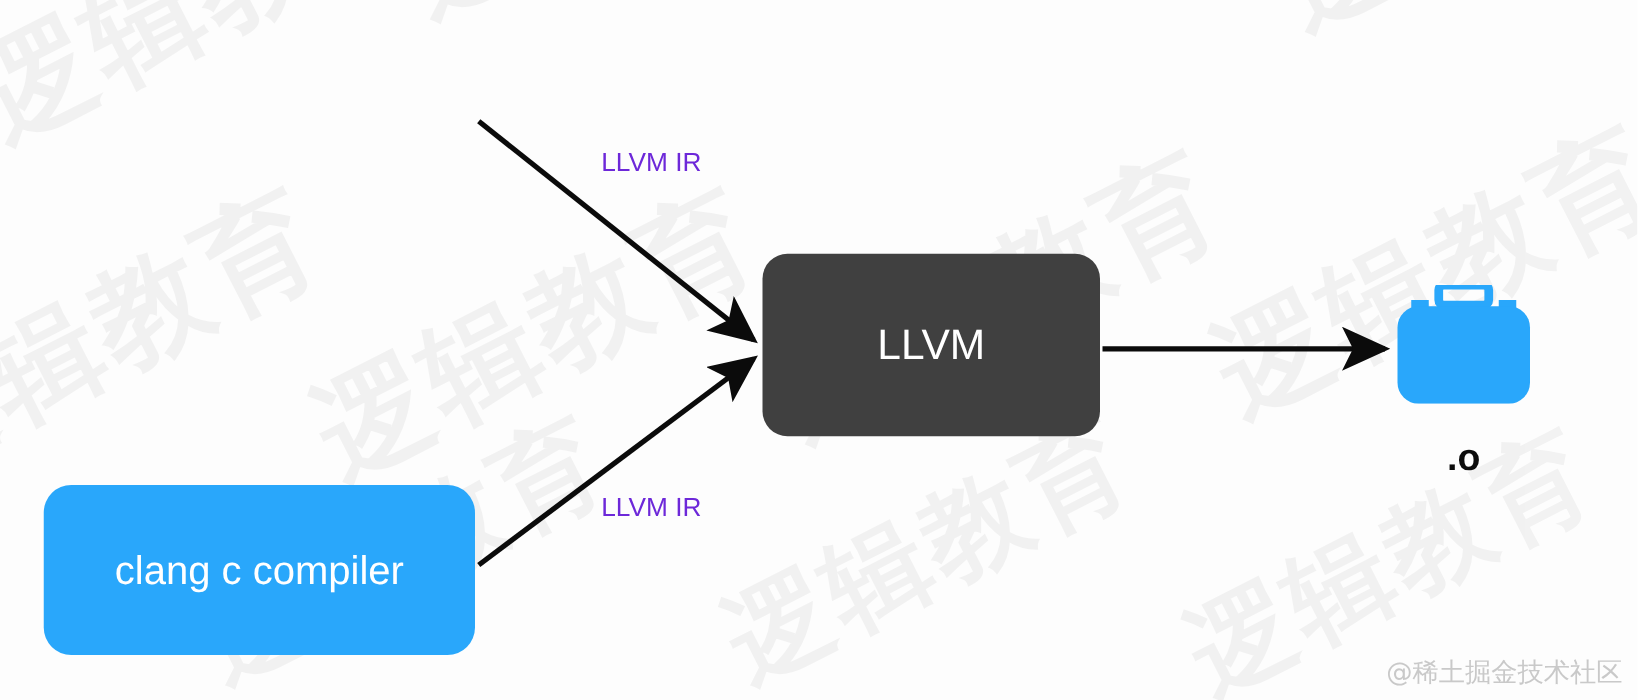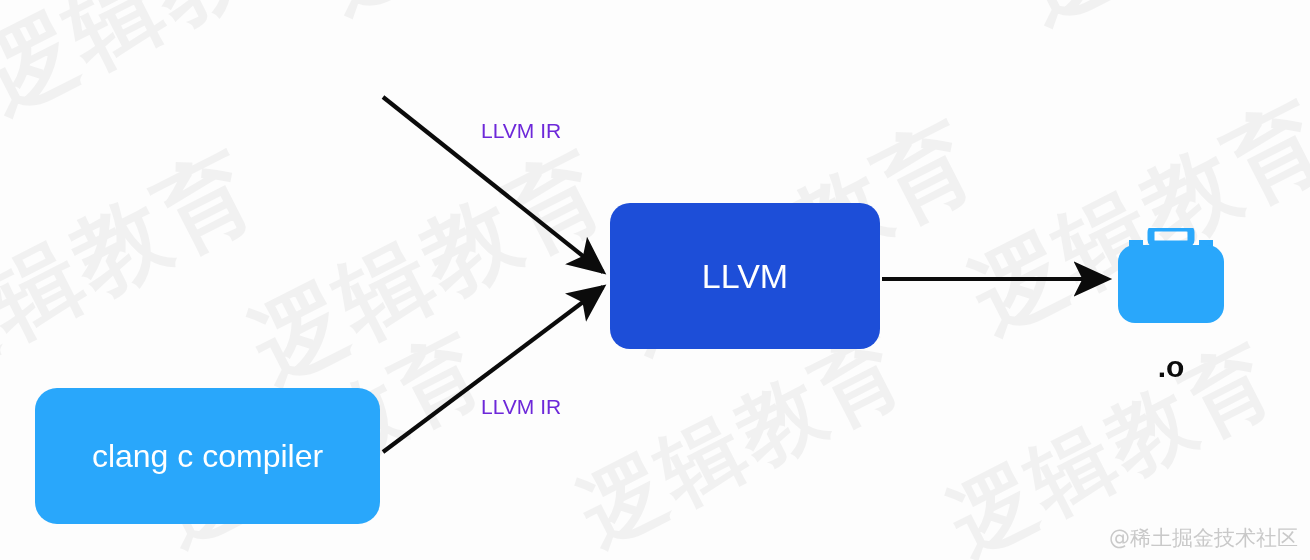--- a/index.html
+++ b/index.html
@@ -49,21 +49,21 @@
     display: flex;
     align-items: center;
     justify-content: center;
     border-radius: 22px;
     color: #ffffff;
     font-weight: 400;
     z-index: 5;
     box-sizing: border-box;
   }
   .node-blue { background: #29a7fb; }
-  .node-green { background: #1d4ed8; }
+  .node-green { background: #404040; }
 
   #box-swift {
     left: 35px; top: 22px;
     width: 345px; height: 136px;
     font-size: 32px;
   }
   #box-clang {
     left: 35px; top: 388px;
     width: 345px; height: 136px;
     font-size: 32px;

